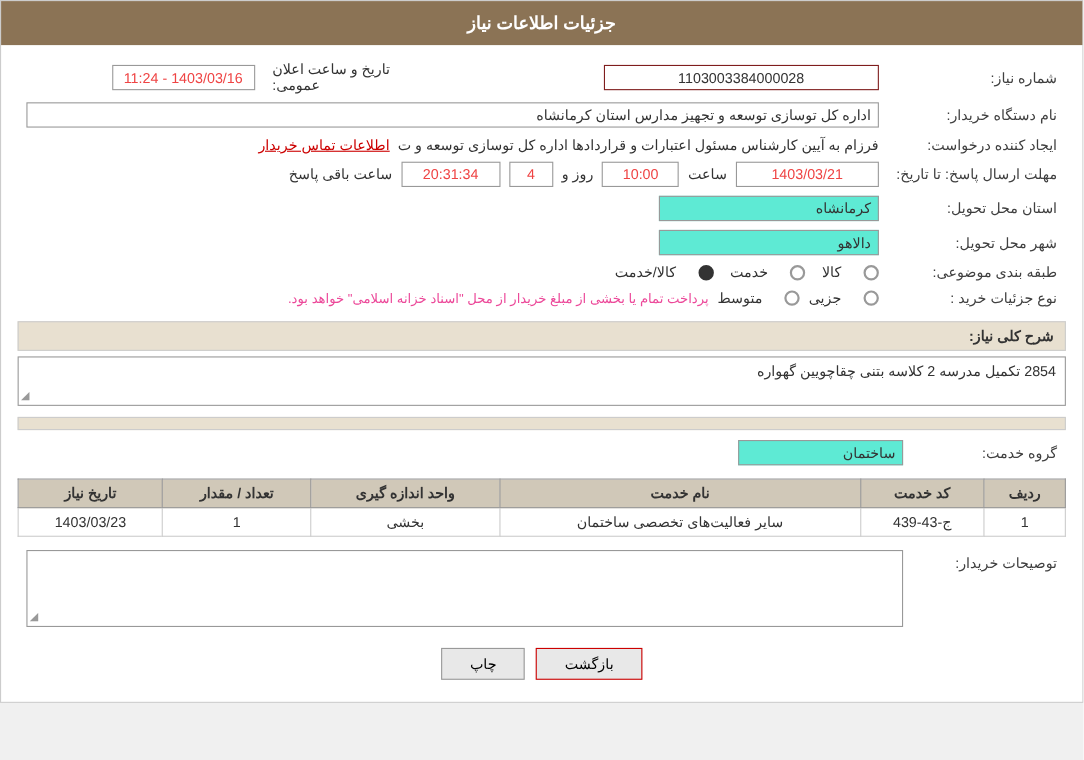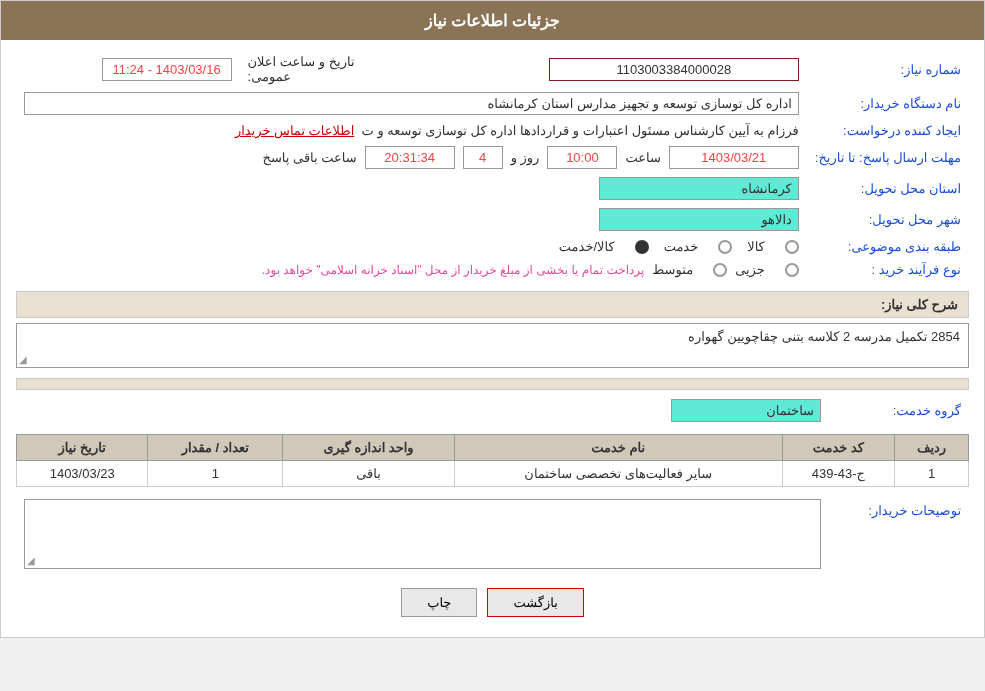--- a/index.html
+++ b/index.html
@@ -39,21 +39,21 @@
     .info-table {
       width: 100%;
       border-collapse: collapse;
       margin-bottom: 8px;
     }
     .info-table td {
       padding: 4px 8px;
       vertical-align: middle;
     }
     .label-cell {
-      color: #1d4ed8;
+      color: #404040;
       font-weight: normal;
       white-space: nowrap;
       text-align: right;
       width: 140px;
     }
     .value-cell {
       text-align: right;
     }
     .input-box {
       border: 1px solid #999;
@@ -300,21 +300,21 @@
             <div class="radio-item">
               <span class="radio-circle selected"></span>
               <span>کالا/خدمت</span>
             </div>
           </div>
         </td>
       </tr>
 
       <tr>
         <td class="label-cell">
-          <span>نوع فرآیند خرید :</span>
+          <span>نوع جزئیات خرید :</span>
         </td>
         <td colspan="3">
           <div class="row-flex" style="flex-wrap:wrap;">
             <div class="radio-item">
               <span class="radio-circle"></span>
               <span>جزیی</span>
             </div>
             <div class="radio-item">
               <span class="radio-circle"></span>
               <span>متوسط</span>
@@ -366,21 +366,21 @@
           <th>واحد اندازه گیری</th>
           <th>تعداد / مقدار</th>
           <th>تاریخ نیاز</th>
         </tr>
       </thead>
       <tbody id="services-tbody">
       <tr>
             <td>1</td>
             <td>ج-43-439</td>
             <td>سایر فعالیت‌های تخصصی ساختمان</td>
-            <td>باقی</td>
+            <td>بخشی</td>
             <td>1</td>
             <td>1403/03/23</td>
           </tr>
         </tbody>
     </table>
 
     <table class="info-table" style="margin:5px 0;">
       <tbody>
           <tr>
         <td class="label-cell" style="vertical-align:top; padding-top:8px;">

